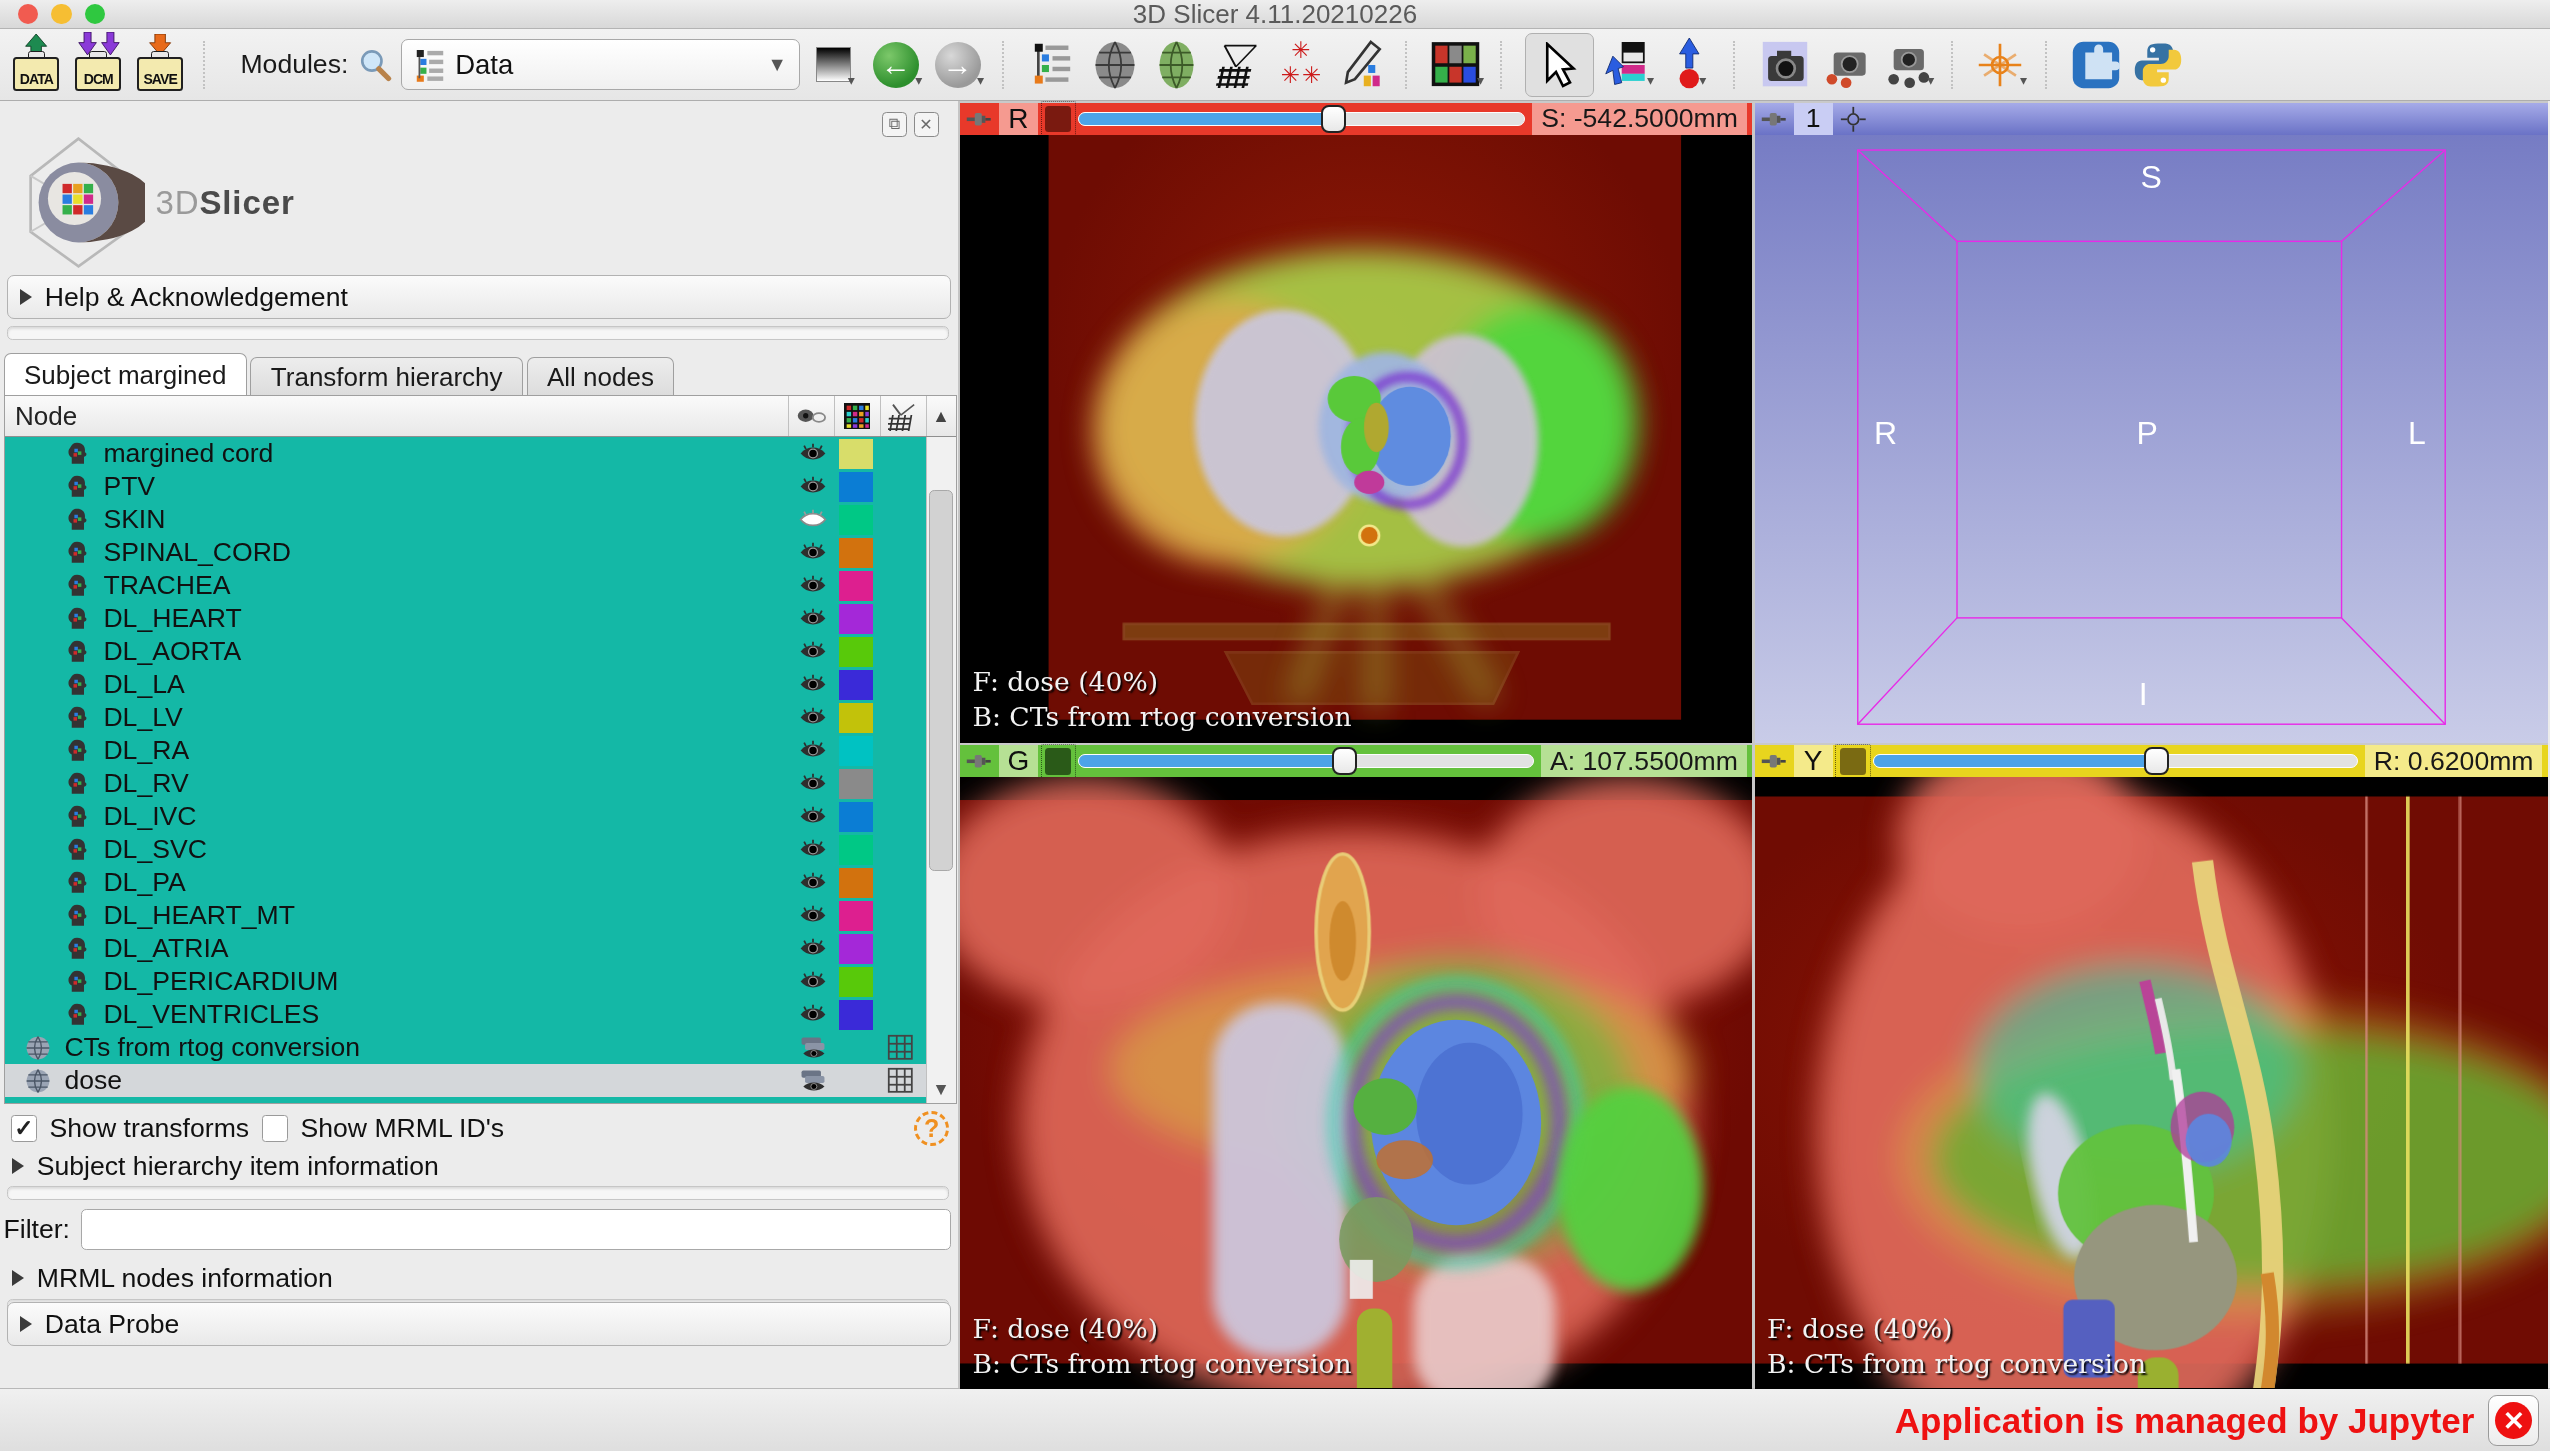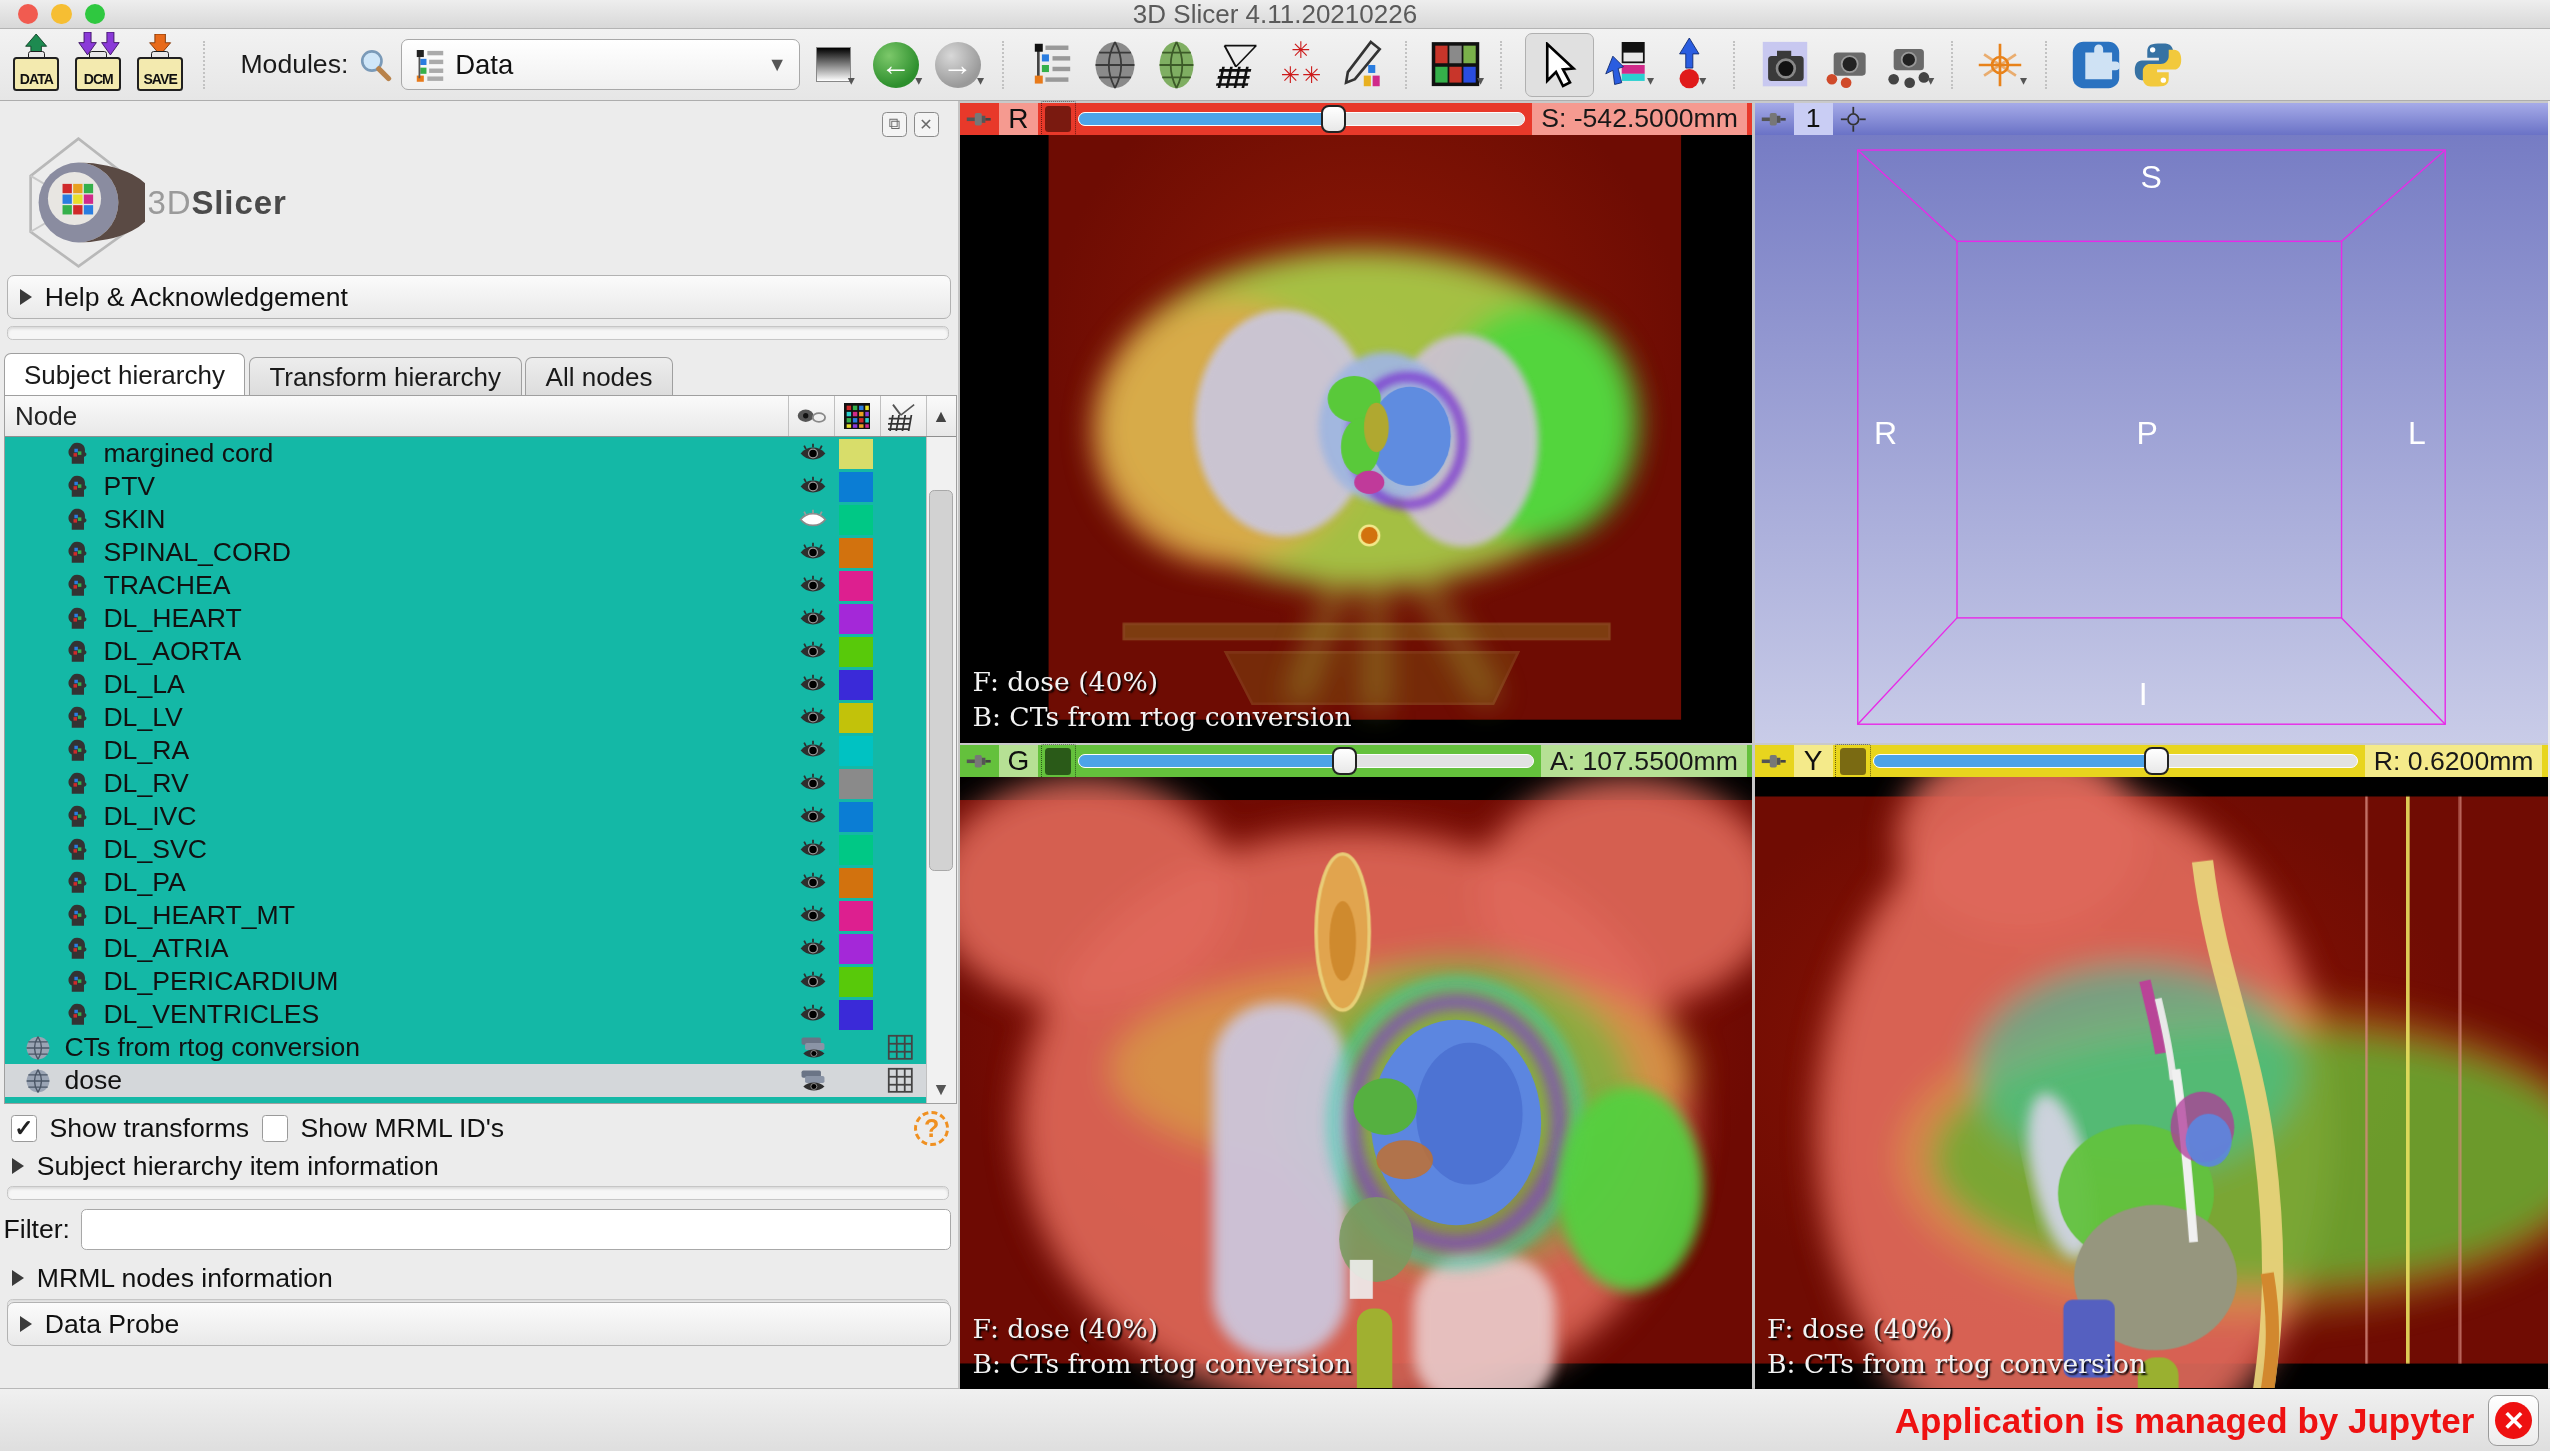--- a/index.html
+++ b/index.html
@@ -44,21 +44,21 @@
   .panel-mini-btn{position:absolute;top:10.6px;width:25px;height:25px;border:1.8px solid #8a8a8a;border-radius:4.4px;
     color:#6a6a6a;font-size:16px;display:flex;align-items:center;justify-content:center;background:#f4f4f4;}
   .collapsible{position:absolute;left:7px;right:7px;height:44px;border:0.9px solid #b2b2b2;border-radius:7px;
     background:linear-gradient(#fbfbfb,#e9e9e9);display:flex;align-items:center;padding:0 12.4px;gap:12.4px;font-size:26.6px;color:#111;}
   .plain-section{position:absolute;left:12.4px;display:flex;align-items:center;gap:12.4px;font-size:26.6px;color:#111;height:32px;}
   .tri{width:0;height:0;border-left:12.4px solid #3a3a3a;border-top:8px solid transparent;border-bottom:8px solid transparent;}
   .groove{position:absolute;left:7px;right:8.9px;height:14px;background:#f6f6f6;border:0.9px solid #c6c6c6;border-radius:5.3px;
     box-shadow:inset 0 1.8px 2.7px rgba(0,0,0,.12);}
 
   
-  #logo{position:absolute;left:12.4px;top:35px;display:flex;align-items:center;gap:2px;justify-content:flex-end;}
+  #logo{position:absolute;left:12.4px;top:35px;display:flex;align-items:center;gap:10px;justify-content:flex-end;}
   #logo-text{font-size:33px;letter-spacing:0.9px;}
   #logo-text .g1{color:#9a9a9a;}
   #logo-text .g2{color:#4a4a4a;font-weight:bold;}
 
   
   #tabs{position:absolute;left:3.5px;top:252px;display:flex;align-items:flex-end;height:43px;}
   .tab{height:39px;padding:0 19.5px;display:flex;align-items:center;font-size:26px;color:#1a1a1a;
     border:0.9px solid #9f9f9f;border-bottom:none;border-radius:7px 7px 0 0;background:linear-gradient(#ededed,#dcdcdc);margin-right:3.5px;}
   .tab.active{background:#ffffff;height:43px;box-shadow:0 1.8px 0 #fff;}
 
@@ -393,21 +393,21 @@
       <div id="logo-text"><span class="g1">3D</span><span class="g2">Slicer</span></div>
     </div>
 
     <div class="collapsible" style="top:174px">
       <div class="tri"></div>
       <span>Help &amp; Acknowledgement</span>
     </div>
     <div class="groove" style="top:225px"></div>
 
     <div id="tabs">
-        <div class="tab active">Subject hierarchy</div>
+        <div class="tab active">Subject margined</div>
         <div class="tab">Transform hierarchy</div>
         <div class="tab">All nodes</div>
       </div>
 
     <div id="tree">
       <div id="tree-header">
         <span class="hlabel">Node</span>
         <div class="hcell">
           <svg width="30" height="19.5" viewBox="0 0 34 22">
               <ellipse cx="11" cy="11" rx="9" ry="7" fill="#555"></ellipse>

